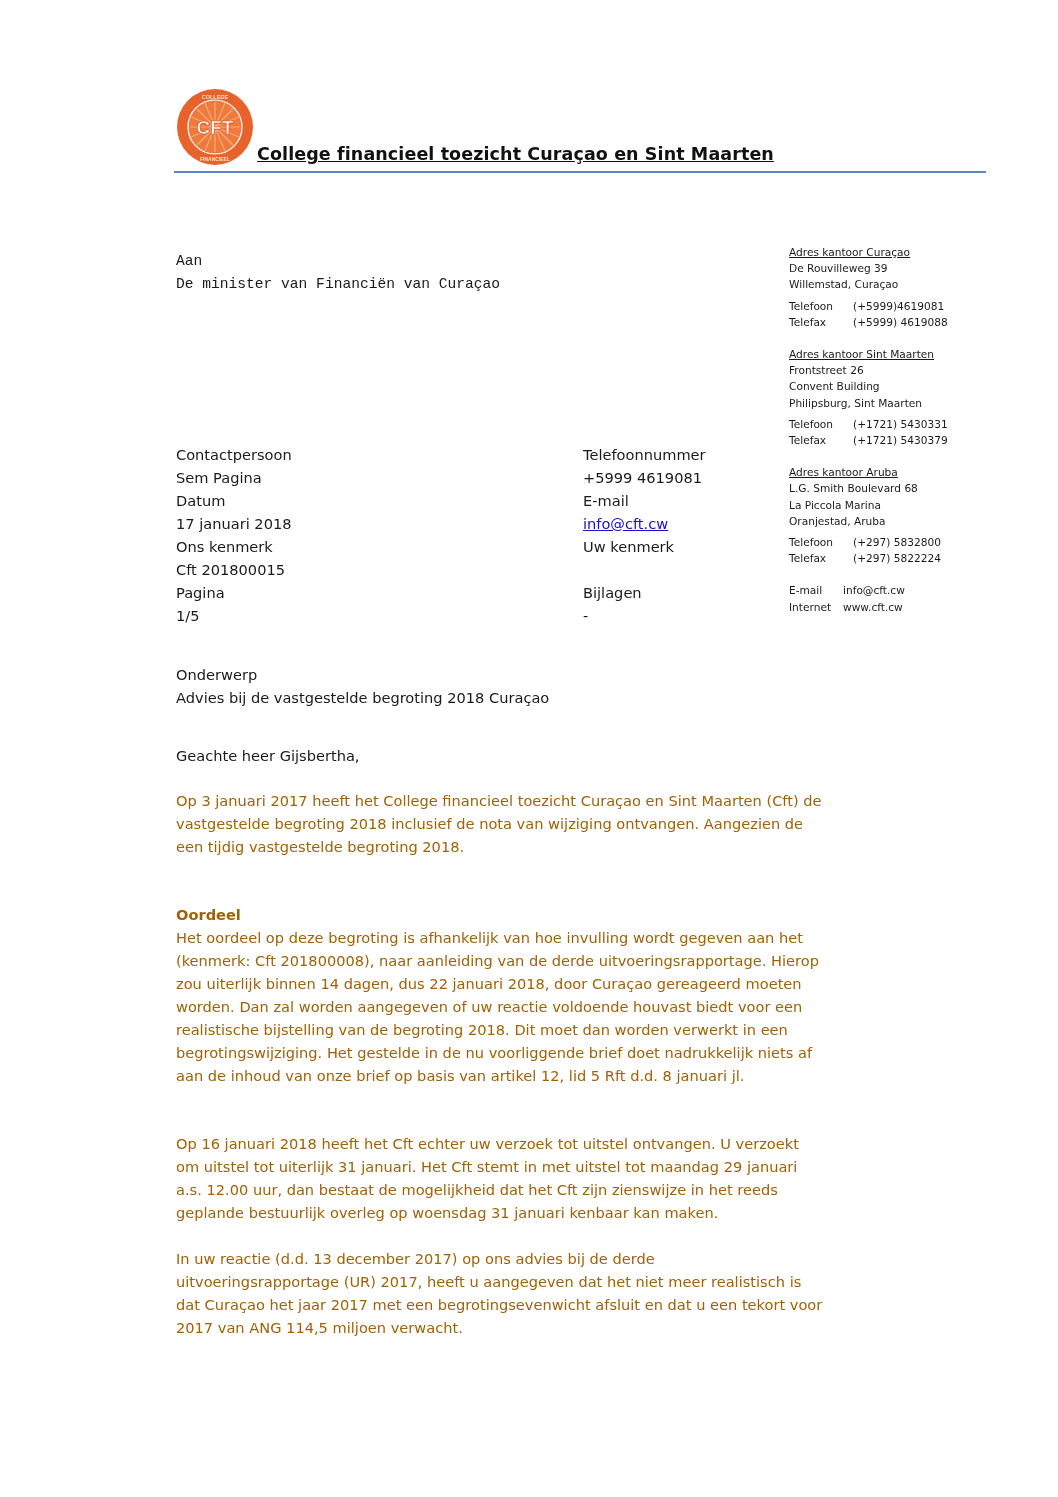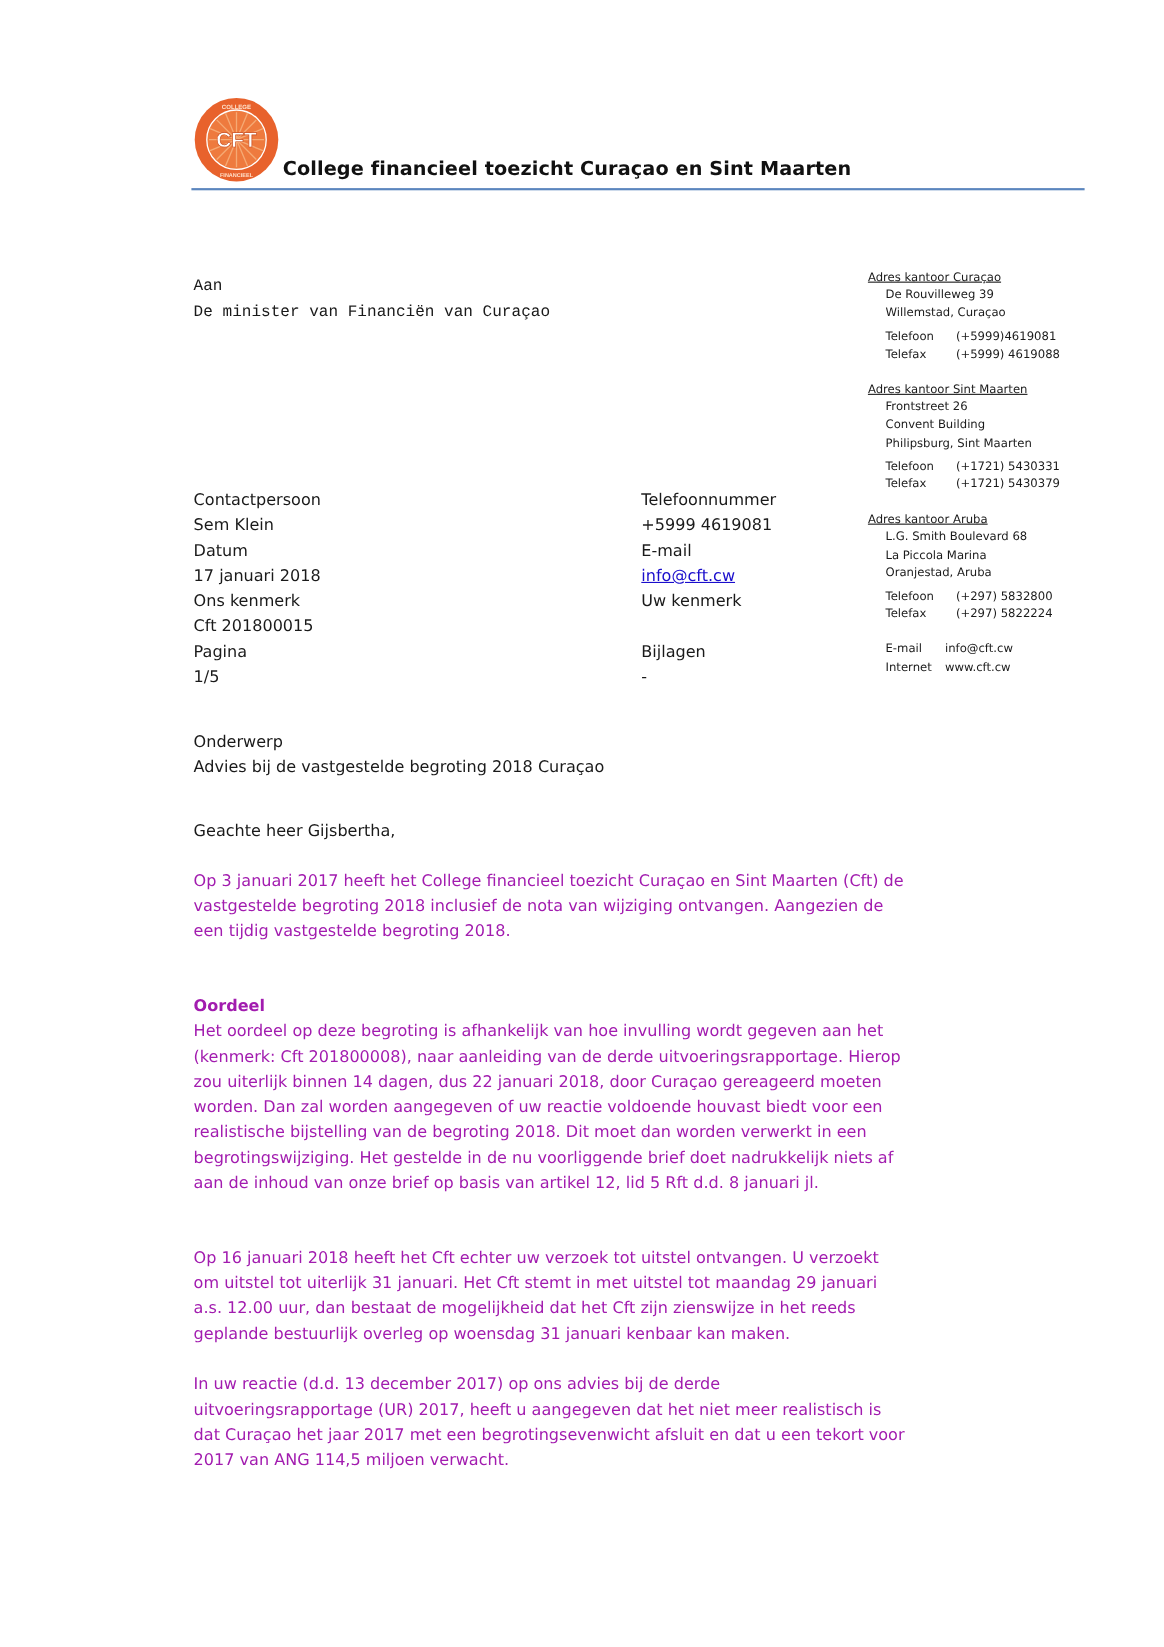--- a/index.html
+++ b/index.html
@@ -1,43 +1,43 @@
 <!DOCTYPE html>
 <html><head>
   <meta charset="utf-8">
   <style>
     html, body { margin: 0; padding: 0; background: #ffffff; }
     body { width: 1058px; height: 1497px; position: relative; overflow: hidden; font-family: "DejaVu Sans", sans-serif; color: #111; }
     .abs { position: absolute; }
     .logo { left: 176px; top: 88px; width: 78px; height: 78px; }
-    .org-title { left: 257px; top: 144px; font-size: 17.5px; font-weight: bold; color: #111; letter-spacing: 0.1px; white-space: nowrap; }
+    .org-title { left: 257px; top: 144px; font-size: 17.5px; font-weight: bold; color: #111; letter-spacing: 0.1px; white-space: nowrap; text-decoration: underline; }
     .header-rule { left: 174px; top: 171px; width: 812px; height: 2px; background: #5b86be; }
 
     .body-text { font-size: 14.6px; line-height: 23px; color: #1a1a1a; white-space: nowrap; }
     .addressee { left: 176px; top: 250px; font-family: Liberation Mono, monospace; }
 
     .meta-left { left: 176px; top: 443px; }
     .meta-right { left: 583px; top: 443px; }
     .meta-row { height: 23px; }
     .link { color: #1a0dcc; text-decoration: underline; }
 
     .subject { left: 176px; top: 651px; margin-top: 12px; }
     .salutation { left: 176px; top: 744px; }
 
-    .para { position: absolute; left: 176px; font-size: 14.6px; line-height: 23px; color: #a21caf; white-space: nowrap; }
+    .para { position: absolute; left: 176px; font-size: 14.6px; line-height: 23px; color: #a16207; white-space: nowrap; }
     .para .line { display: block; height: 23px; }
     .p1 { top: 789px; }
     .p2h { top: 903px; font-weight: bold; }
     .p2 { top: 926px; }
     .p3 { top: 1132px; }
     .p4 { top: 1247px; }
 
     .sidebar { left: 789px; top: 244px; font-size: 10.6px; line-height: 16.2px; color: #1a1a1a; white-space: nowrap; }
     .sb-head { text-decoration: underline; display: block; }
-    .sb-line { display: block; margin-left: 16px; }
+    .sb-line { display: block; }
     .sb-gap { display: block; height: 5px; }
     .sb-biggap { display: block; height: 16px; }
     .sb-k { width: 64px; display: inline-block; }
     .sb-k2 { width: 54px; display: inline-block; }
   </style>
 </head>
 <body>
 
 <div class="abs logo">
   <svg width="78" height="78" viewBox="0 0 78 78">
@@ -62,21 +62,21 @@
 <div class="abs org-title">College financieel toezicht Curaçao en Sint Maarten</div>
 <div class="abs header-rule"></div>
 
 <div class="abs body-text addressee">
   <div class="meta-row">Aan</div>
   <div class="meta-row">De minister van Financiën van Curaçao</div>
 </div>
 
 <div class="abs body-text meta-left">
   <div class="meta-row">Contactpersoon</div>
-  <div class="meta-row">Sem Klein</div>
+  <div class="meta-row">Sem Pagina</div>
   <div class="meta-row">Datum</div>
   <div class="meta-row">17 januari 2018</div>
   <div class="meta-row">Ons kenmerk</div>
   <div class="meta-row">Cft 201800015</div>
   <div class="meta-row">Pagina</div>
   <div class="meta-row">1/5</div>
 </div>
 
 <div class="abs body-text meta-right">
   <div class="meta-row">Telefoonnummer</div>

